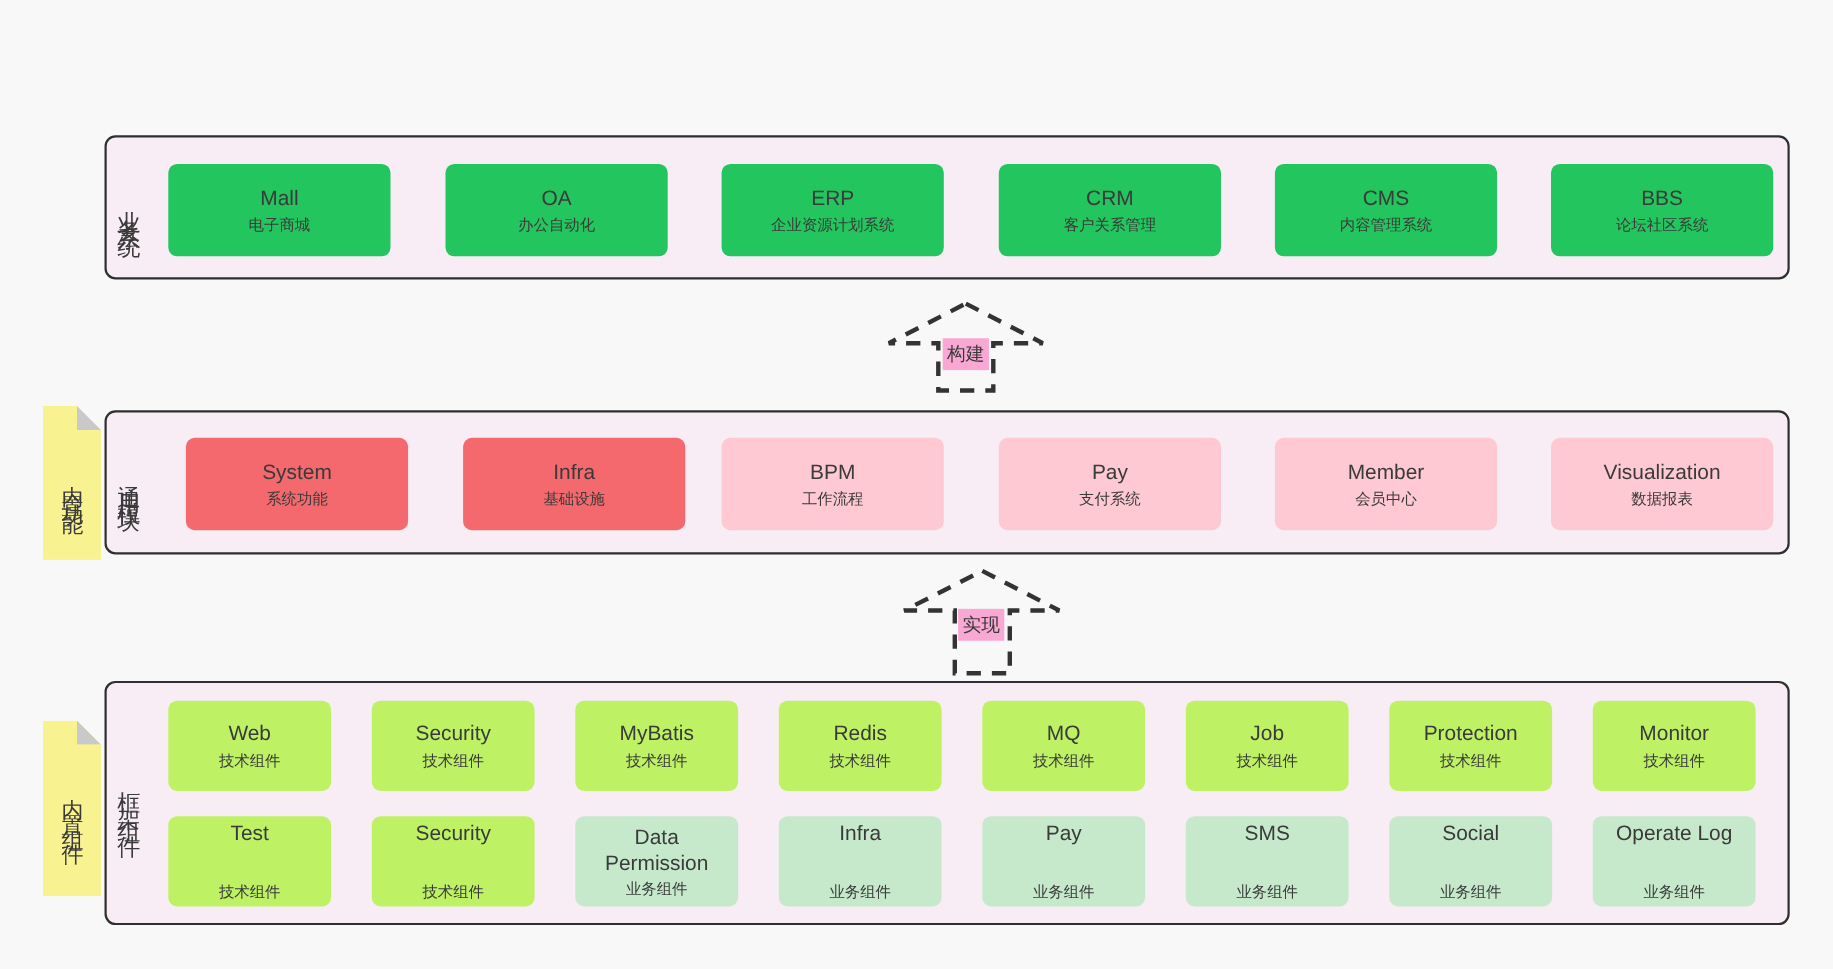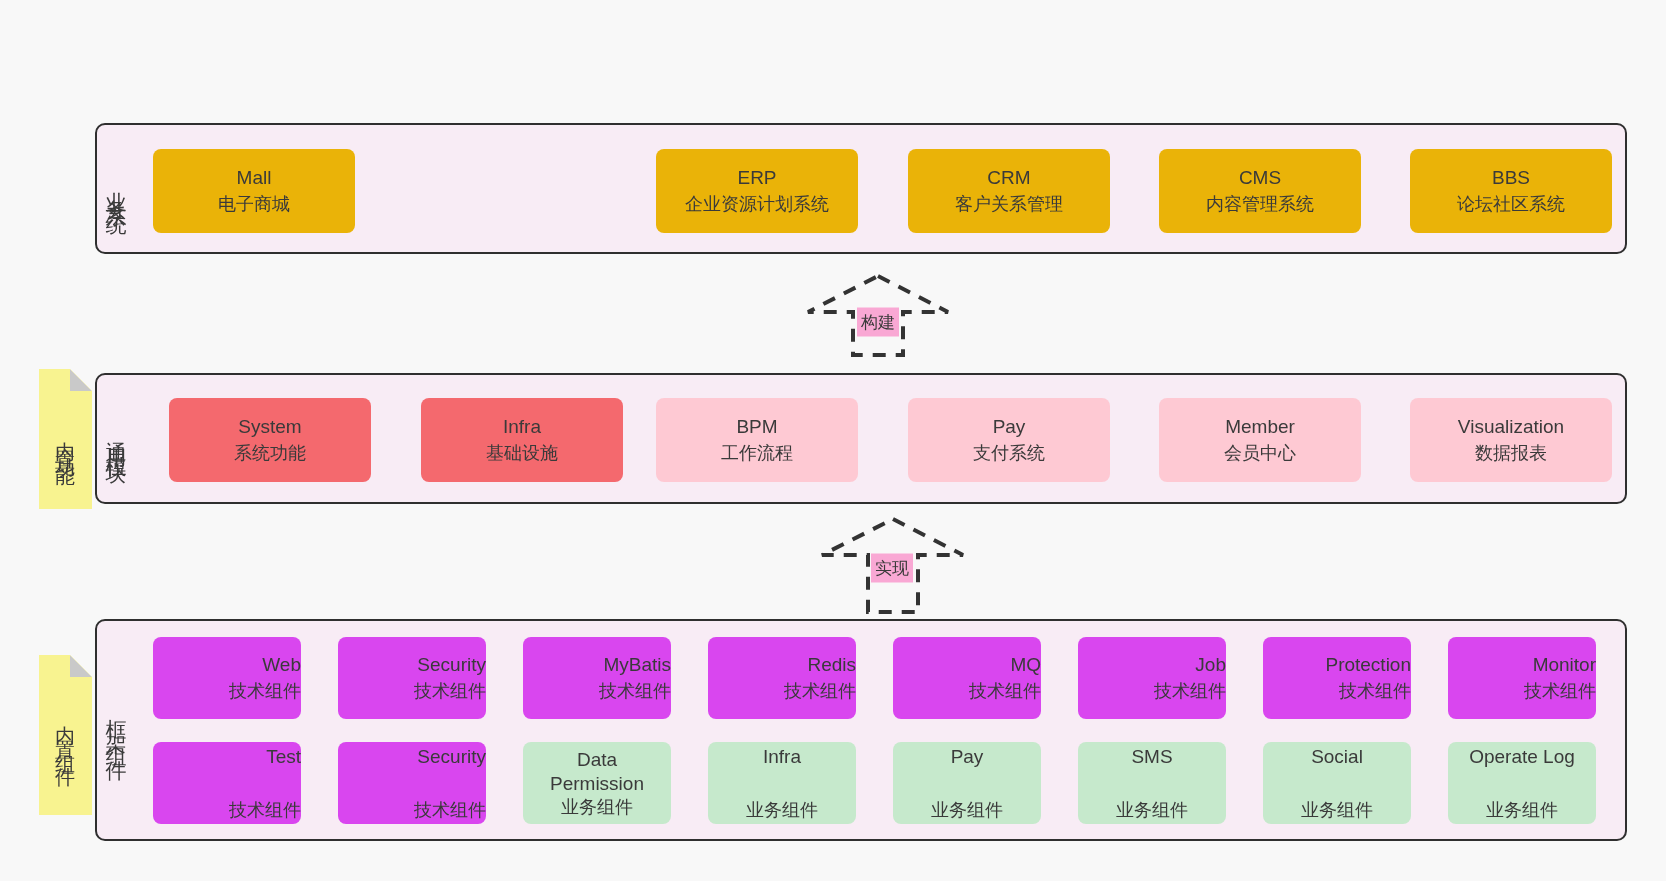--- a/index.html
+++ b/index.html
@@ -20,31 +20,31 @@
     writing-mode:vertical-rl;text-orientation:upright;
     font-size:21px;letter-spacing:7px;line-height:1;white-space:nowrap;
   }
   #band-components .vlabel{letter-spacing:14px;}
   .box{
     position:absolute;border-radius:8px;
     display:flex;flex-direction:column;align-items:center;justify-content:center;
     gap:5px;text-align:center;
   }
   .box .name{font-size:19px;line-height:1.15;}
-  .box .desc{font-size:18px;line-height:1.15;}
+  .box .desc{font-size:14px;line-height:1.15;}
   .box .name.wrap{max-width:100px;line-height:1.25;}
   .w{width:202px;height:84px;top:23px;}
   #band-business .w{top:24px;}
   .n{width:148px;height:82px;}
   .row1{top:16px;}
   .row2{top:121px;gap:32px;}
-  .blue{background:#eab308;align-items:center;}
+  .blue{background:#22c55e;align-items:center;}
   .red{background:#f4696e;margin-left:16px;}
   .pink{background:#fec9d3;}
-  .green{background:#d946ef;align-items:flex-end;}
+  .green{background:#bef264;}
   .lightgreen{background:#c6e9cc;}
   .note{
     position:absolute;left:39px;width:53px;background:#f8f390;z-index:3;
     clip-path:polygon(0 0, calc(100% - 22px) 0, 100% 22px, 100% 100%, 0 100%);
   }
   #note-modules{top:369px;height:140px;}
   #note-components{top:655px;height:160px;}
   .fold{
     position:absolute;top:0;right:0;width:22px;height:22px;background:#c9c9c9;
     clip-path:polygon(0 0, 100% 100%, 0 100%);
@@ -71,20 +71,24 @@
 </head>
 <body>
 
 <div class="band" id="band-business">
   <div class="vlabel">业务系统</div>
 
   <div class="box blue w" style="left:56px">
     <div class="name">Mall</div>
     <div class="desc">电子商城</div>
   </div>
+  <div class="box blue w" style="left:308px">
+    <div class="name">OA</div>
+    <div class="desc">办公自动化</div>
+  </div>
   <div class="box blue w" style="left:559px">
     <div class="name">ERP</div>
     <div class="desc">企业资源计划系统</div>
   </div>
   <div class="box blue w" style="left:811px">
     <div class="name">CRM</div>
     <div class="desc">客户关系管理</div>
   </div>
   <div class="box blue w" style="left:1313px">
     <div class="name">BBS</div>

